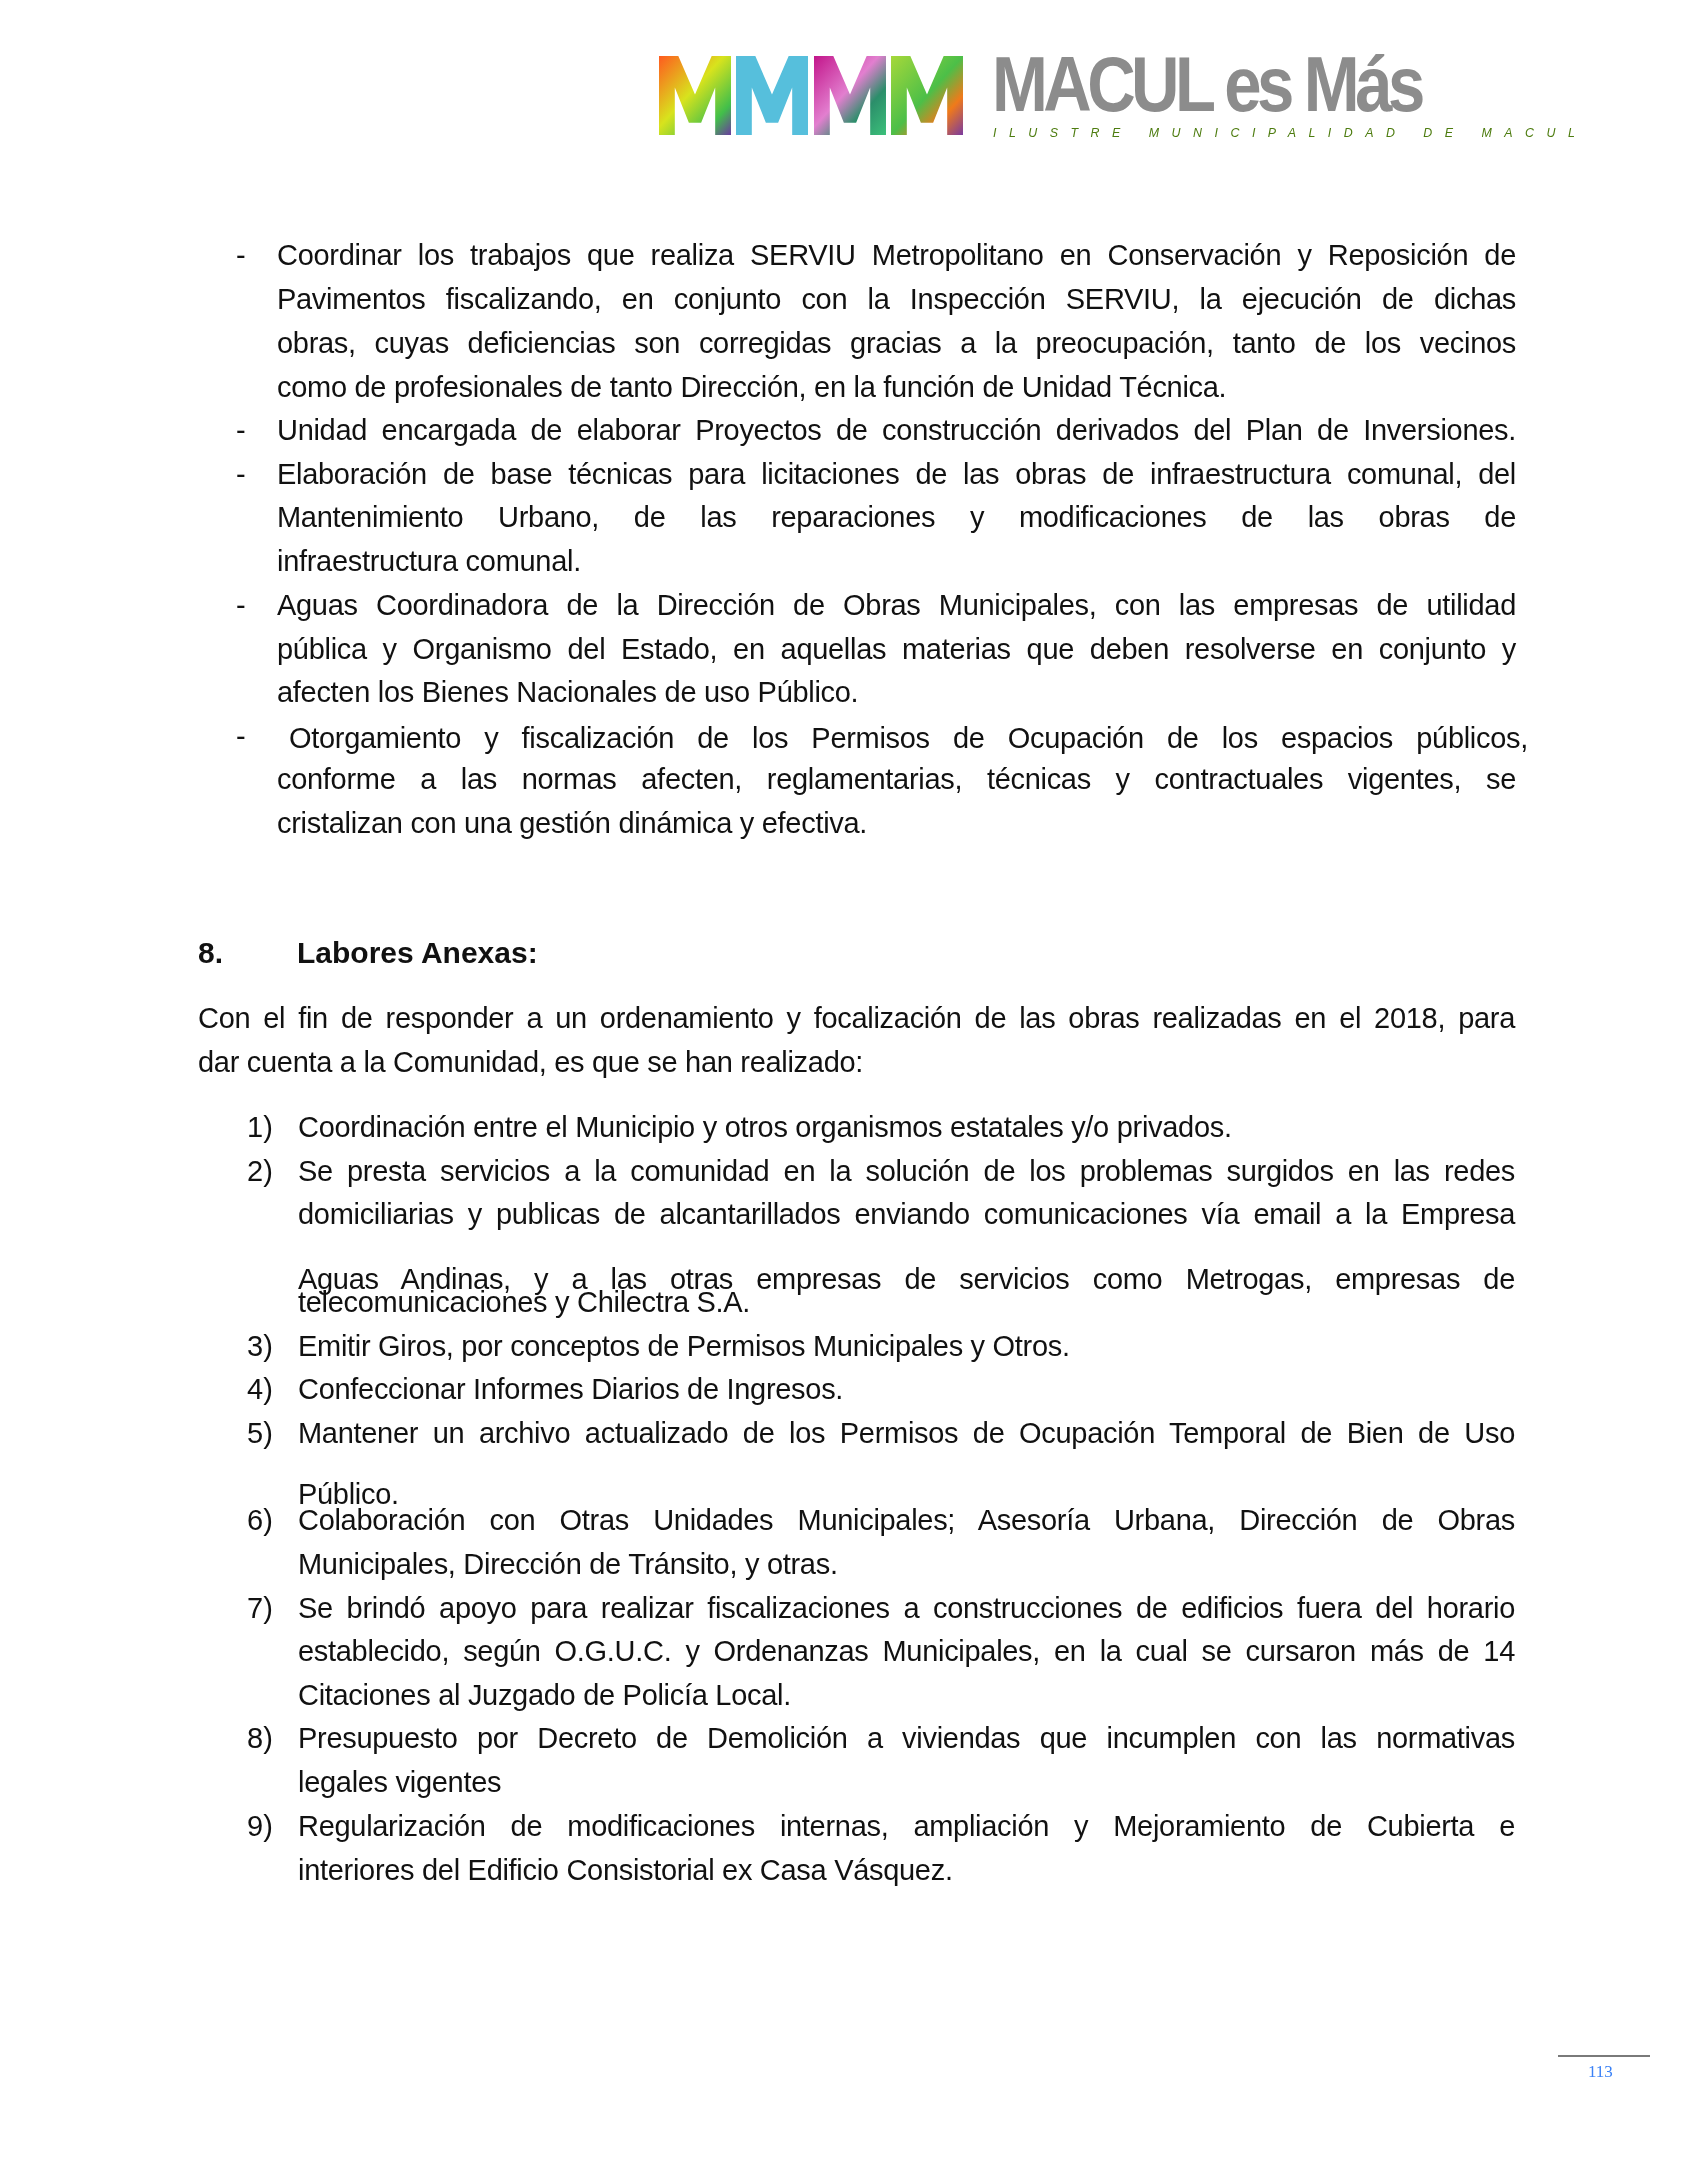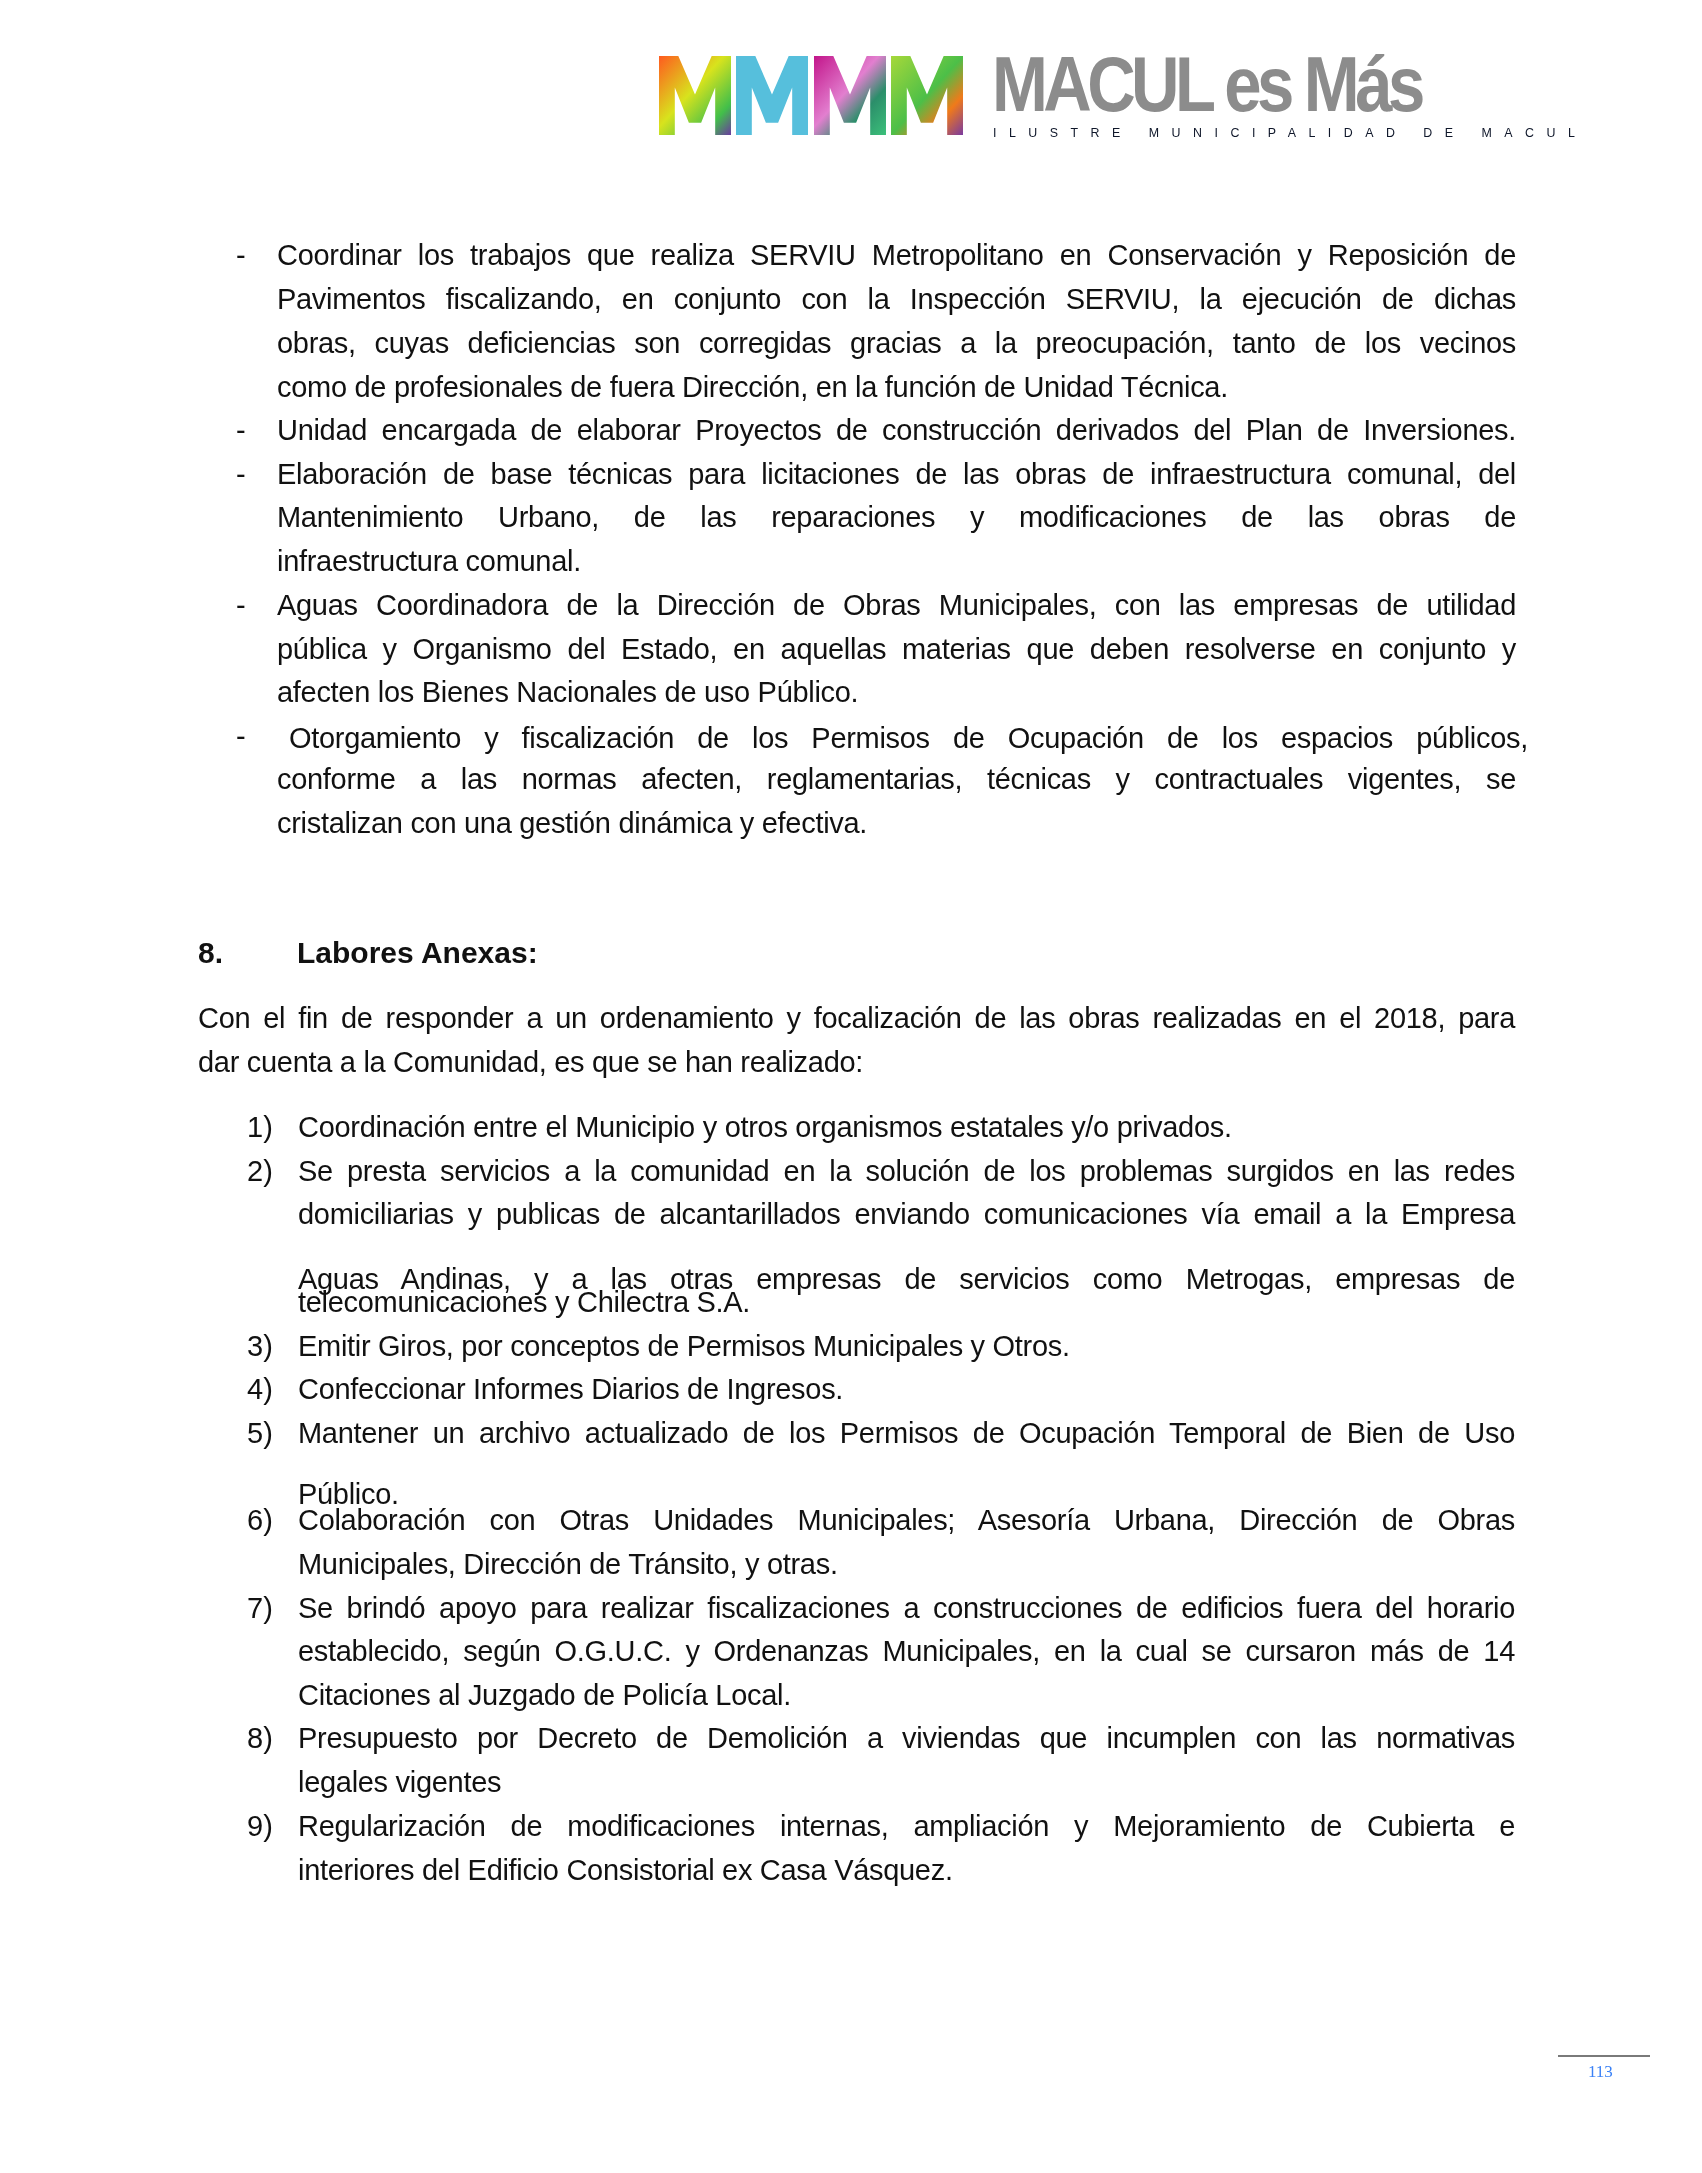--- a/index.html
+++ b/index.html
@@ -8,21 +8,21 @@
   .page { position:absolute; left:0; top:0; width:1703px; height:2174px; background:#fff; }
 
   
   .logo-m { position:absolute; left:659px; top:56px; height:79px; width:307px; display:flex; gap:5.3px; }
   .logo-m .m { width:72px; height:79px; position:relative; }
   .logo-m svg { width:72px; height:79px; display:block; }
   .brand { position:absolute; left:992px; top:44px; font-family:"Liberation Sans", sans-serif;
            font-weight:bold; font-size:78px; letter-spacing:-5.3px; color:#8c8c8c; line-height:81px;
            transform:scaleX(0.86); transform-origin:left top; white-space:nowrap; }
   .tagline { position:absolute; left:993px; top:126px; font-size:12.4px; letter-spacing:12.5px;
-             color:#0f172a; white-space:nowrap; font-family:"Liberation Sans", sans-serif; }
+             color:#4d7c0f; white-space:nowrap; font-family:"Liberation Sans", sans-serif;font-style:italic; }
 
   
   .line { position:absolute; font-size:29px; line-height:35px; white-space:nowrap; letter-spacing:-0.3px; }
   .just { text-align:justify; text-align-last:justify; white-space:normal; }
   .marker { position:absolute; font-size:29px; line-height:35px; }
   .heading { position:absolute; font-size:30px; font-weight:bold; line-height:35px; }
 
   
   .footer-rule { position:absolute; left:1558px; top:2055px; width:92px; height:1.8px; background:#7a7a7a; }
   .page-num { position:absolute; left:1588px; top:2062px; font-family:"Liberation Serif", serif; font-size:17px; color:#3b82f6; }
@@ -80,21 +80,21 @@
   </div>
   <div class="brand">MACUL es Más</div>
   <div class="tagline">ILUSTRE MUNICIPALIDAD DE MACUL</div>
 
   <div>
 
     <span class="marker" style="left:236px;top:238px;">-</span>
     <div class="line just" style="left:277px;top:238px;width:1239px;">Coordinar los trabajos que realiza SERVIU Metropolitano en Conservación y Reposición de</div>
     <div class="line just" style="left:277px;top:282px;width:1239px;">Pavimentos fiscalizando, en conjunto con la Inspección SERVIU, la ejecución de dichas</div>
     <div class="line just" style="left:277px;top:326px;width:1239px;">obras, cuyas deficiencias son corregidas gracias a la preocupación, tanto de los vecinos</div>
-    <div class="line" style="left:277px;top:370px;">como de profesionales de fuera Dirección, en la función de Unidad Técnica.</div>
+    <div class="line" style="left:277px;top:370px;">como de profesionales de tanto Dirección, en la función de Unidad Técnica.</div>
 
     <span class="marker" style="left:236px;top:413px;">-</span>
     <div class="line just" style="left:277px;top:413px;width:1239px;">Unidad encargada de elaborar Proyectos de construcción derivados del Plan de Inversiones.</div>
 
     <span class="marker" style="left:236px;top:457px;">-</span>
     <div class="line just" style="left:277px;top:457px;width:1239px;">Elaboración de base técnicas para licitaciones de las obras de infraestructura comunal, del</div>
     <div class="line just" style="left:277px;top:500px;width:1239px;">Mantenimiento Urbano, de las reparaciones y modificaciones de las obras de</div>
     <div class="line" style="left:277px;top:544px;">infraestructura comunal.</div>
 
     <span class="marker" style="left:236px;top:588px;">-</span>

